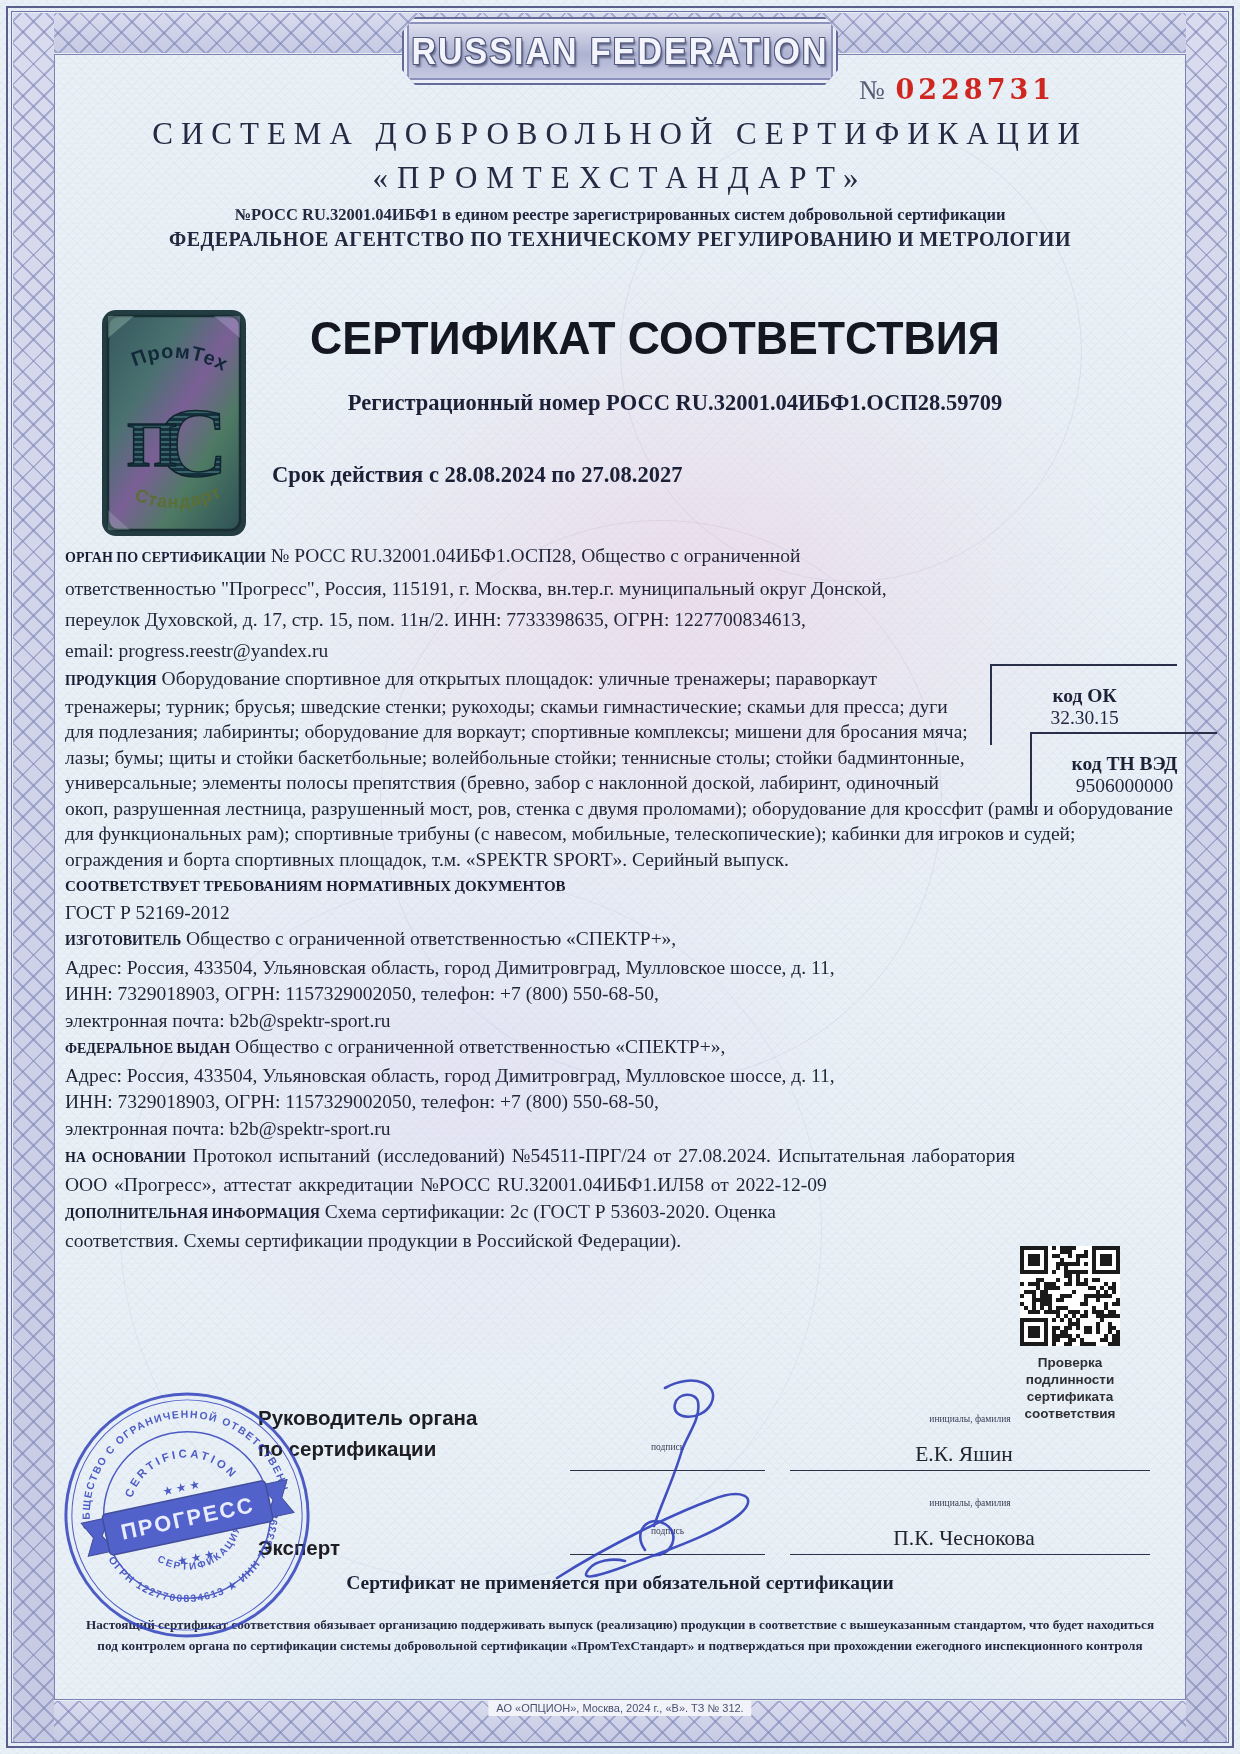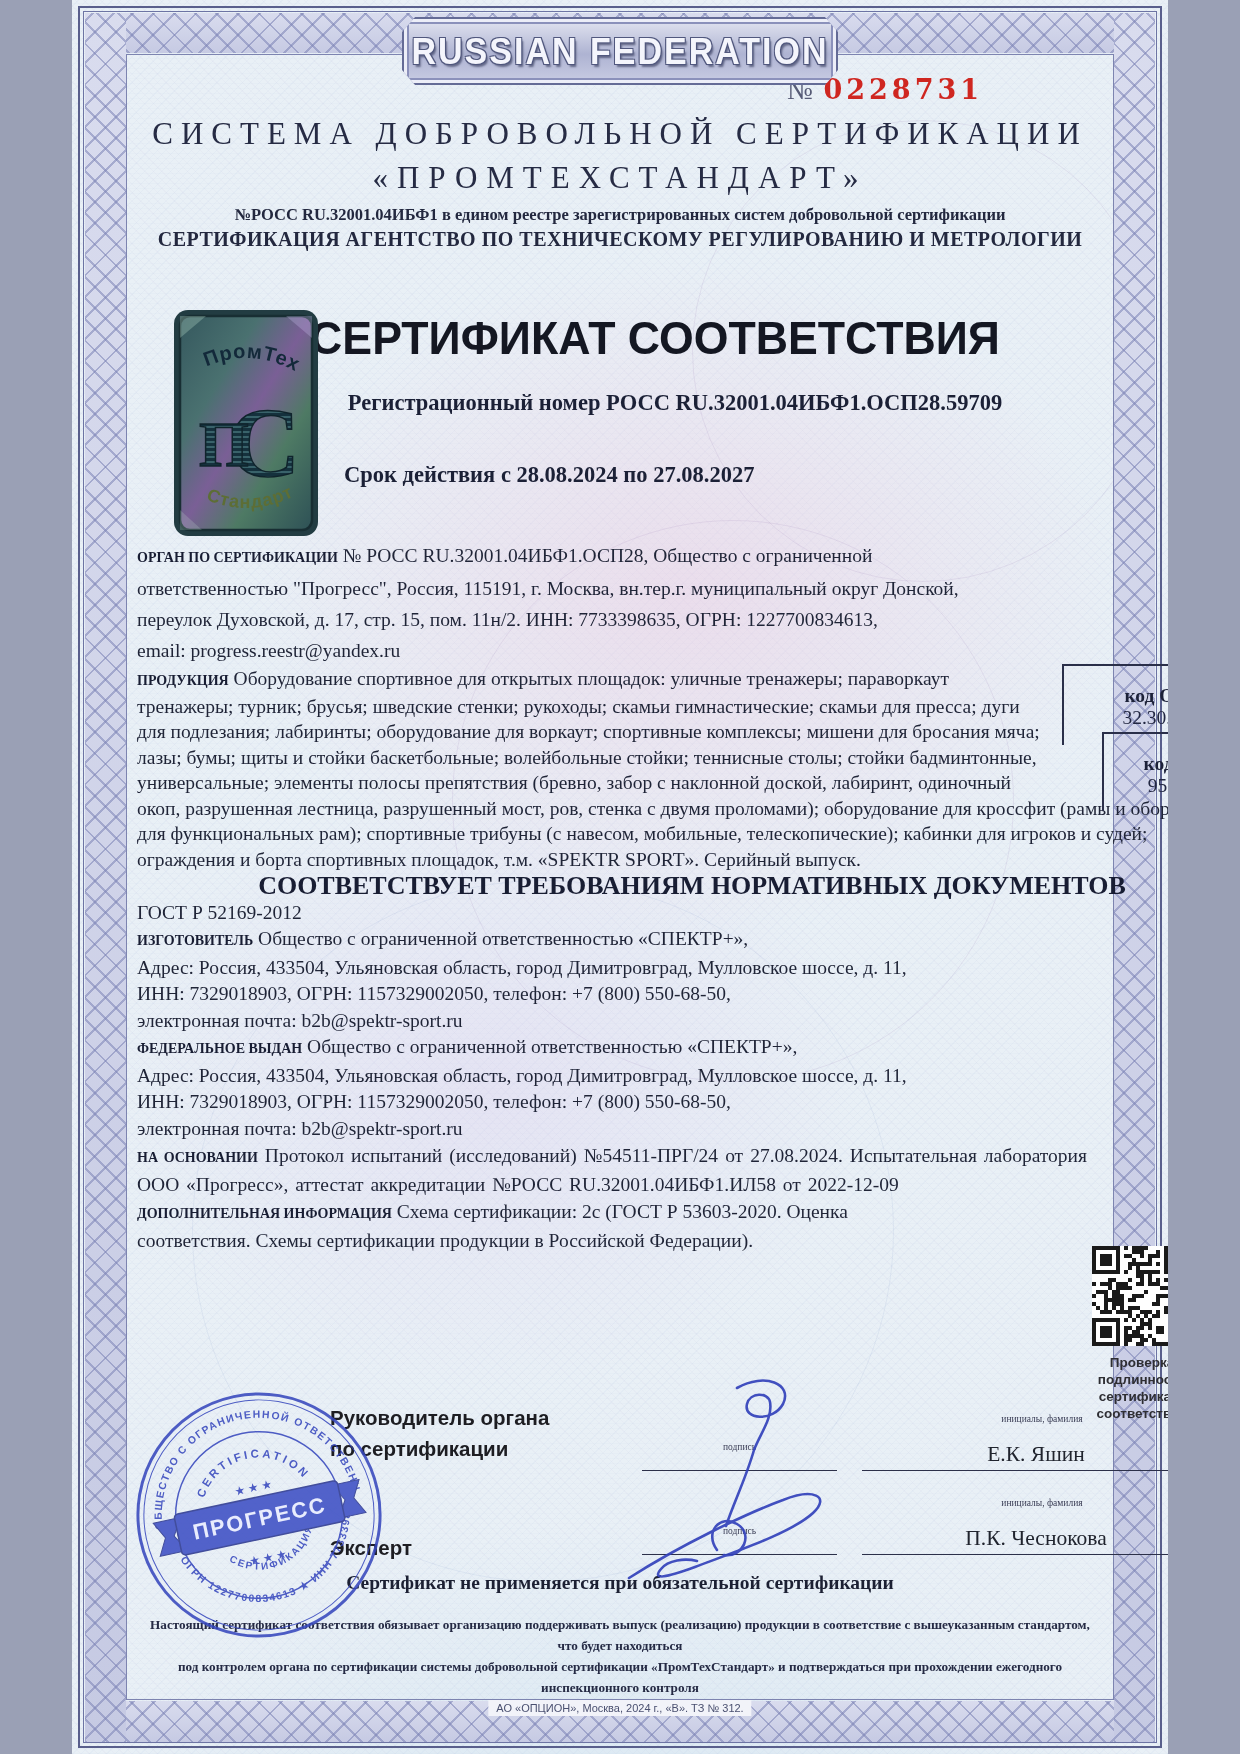--- a/index.html
+++ b/index.html
@@ -1,17 +1,17 @@
 <!DOCTYPE html>
 <html><head>
 <meta charset="utf-8">
 <style>
   html,body{margin:0;padding:0;background:#9aa0b5;}
   .page{
-    position:relative;width:1096px;height:1754px;margin:0 auto;overflow:hidden;
+    position:relative;width:1240px;height:1754px;margin:0 auto;overflow:hidden;
     font-family:"Liberation Serif",serif;color:#1f2437;
     background:
       radial-gradient(ellipse 620px 480px at 56% 34%, rgba(236,203,226,.50), rgba(236,203,226,0) 70%),
       radial-gradient(ellipse 520px 420px at 38% 62%, rgba(221,206,238,.38), rgba(221,206,238,0) 72%),
       radial-gradient(ellipse 900px 700px at 50% 115%, rgba(188,216,235,.55), rgba(188,216,235,0) 70%),
       repeating-linear-gradient(45deg, rgba(150,130,190,.045) 0 1px, transparent 1px 6px),
       repeating-linear-gradient(-45deg, rgba(120,150,205,.05) 0 1px, transparent 1px 6px),
       repeating-linear-gradient(0deg, rgba(130,170,210,.04) 0 1px, transparent 1px 5px),
       #e9f0f6;
   }
@@ -59,21 +59,21 @@
   
   .holo{position:absolute;left:100px;top:308px;z-index:5;}
   
   .flow{position:absolute;top:540px;left:65px;width:1110px;z-index:5;font-size:19.5px;}
   .flow p{margin:0;}
   .lbl{font-weight:700;font-size:14px;color:#181d33;}
   .pre{white-space:pre-line;}
   .sec-organ{line-height:31px;margin-bottom:6px;}
   .sec-product{line-height:25.5px;margin-bottom:6px;}
   .codes-spacer{float:right;width:200px;height:122px;}
-  .sec-head{font-weight:700;font-size:26px;line-height:28px;margin-bottom:2px;color:#181d33;text-align:center;}
+  .sec-head{font-weight:700;font-size:15px;line-height:28px;margin-bottom:2px;color:#181d33;}
   .sec-gost{line-height:26px;margin-bottom:10px;}
   .sec-manuf,.sec-issued{line-height:26.5px;margin-bottom:9px;}
   .sec-issued{margin-bottom:11px;}
   .sec-basis{line-height:27px;width:950px;text-align:justify;margin-bottom:9px;word-spacing:2px;}
   .sec-add{line-height:27px;width:770px;}
   
   .code-box{position:absolute;left:990px;width:185px;z-index:6;text-align:center;
     border-top:2px solid #2a2f49;border-left:2px solid #2a2f49;padding-top:19px;}
   .code-box .cb-label{font-weight:700;font-size:19.5px;color:#1c2138;}
   .code-box .cb-value{font-size:19.5px;color:#222741;}
@@ -129,21 +129,21 @@
   </div>
 
   <div class="cert-no">
     <span class="sign">№</span>
     <span class="digits">0228731</span>
   </div>
 
   <div class="centered h-sys1">СИСТЕМА ДОБРОВОЛЬНОЙ СЕРТИФИКАЦИИ</div>
   <div class="centered h-sys2">«ПРОМТЕХСТАНДАРТ»</div>
   <div class="centered h-reg">№РОСС RU.32001.04ИБФ1 в едином реестре зарегистрированных систем добровольной сертификации</div>
-  <div class="centered h-agency">СЕРТИФИКАЦИЯ АГЕНТСТВО ПО ТЕХНИЧЕСКОМУ РЕГУЛИРОВАНИЮ И МЕТРОЛОГИИ</div>
+  <div class="centered h-agency">ФЕДЕРАЛЬНОЕ АГЕНТСТВО ПО ТЕХНИЧЕСКОМУ РЕГУЛИРОВАНИЮ И МЕТРОЛОГИИ</div>
   <div class="centered doc-title">СЕРТИФИКАТ СООТВЕТСТВИЯ</div>
   <div class="centered reg-line">Регистрационный номер РОСС RU.32001.04ИБФ1.ОСП28.59709</div>
   <div class="validity">Срок действия с 28.08.2024 по 27.08.2027</div>
 
   <svg class="holo" width="148" height="230" viewBox="0 0 148 230">
     <defs>
       <linearGradient id="holoGrad" x1="0" y1="0" x2="1" y2="1">
         <stop offset="0" stop-color="#35585e"></stop>
         <stop offset="0.3" stop-color="#4a7170"></stop>
         <stop offset="0.5" stop-color="#7a5f96"></stop>

